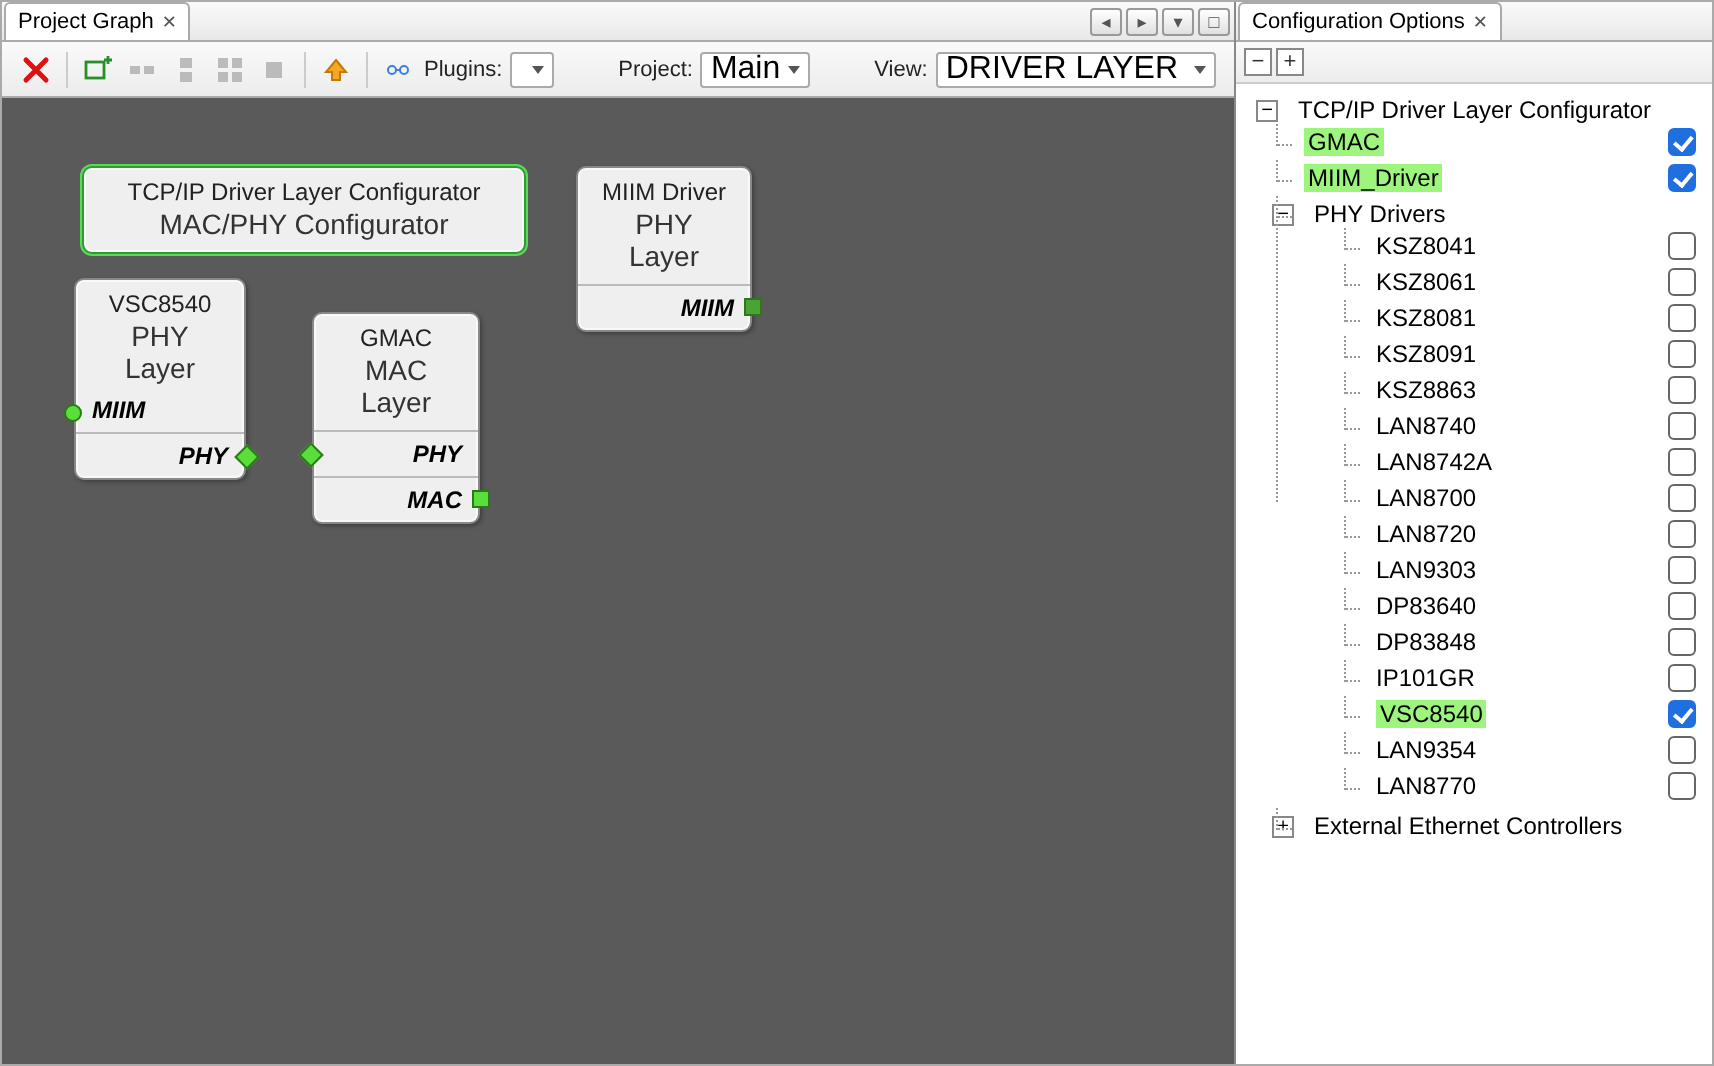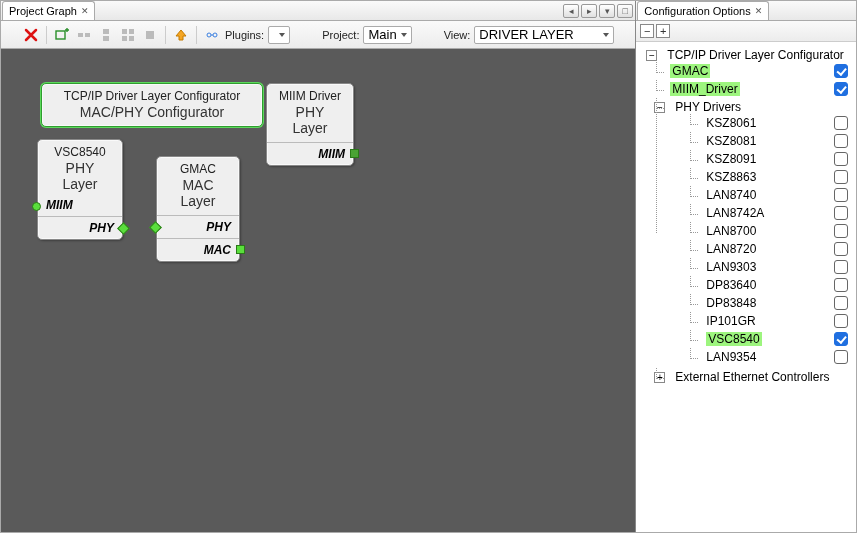--- a/index.html
+++ b/index.html
@@ -39,35 +39,35 @@
     width:16px; height:14px; border:1px solid #999;
     background:linear-gradient(#fff,#e0e0e0);
     border-radius:2px;
     display:flex; align-items:center; justify-content:center;
     font-size:9px; color:#555;
   }
   .toolbar {
     display:flex; align-items:center; height:28px;
     background:linear-gradient(#fafafa,#ececec);
     border-bottom:1px solid #aaa;
-    padding:0 21px; gap:4px;
+    padding:0 8px; gap:4px;
     font-size:11px;
   }
   .tb-btn {
     width:18px; height:18px; display:flex; align-items:center; justify-content:center;
     border-radius:2px;
   }
   .tb-btn svg { width:14px; height:14px; }
   .tb-sep { width:1px; height:18px; background:#ccc; margin:0 2px;}
   .tb-label { color:#222; }
   .tb-select {
     height:18px; border:1px solid #aaa; border-radius:2px;
     background:#fff; display:flex; align-items:center;
     padding:0 14px 0 4px; position:relative; min-width:40px;
-    font-size:13px;
+    font-size:16px;
   }
   .tb-select::after {
     content:""; position:absolute; right:4px; top:6px;
     border-left:3px solid transparent; border-right:3px solid transparent;
     border-top:4px solid #555;
   }
   .canvas {
     flex:1; background:#5a5a5a; position:relative; overflow:hidden;
   }
   .node {
@@ -225,21 +225,21 @@
         <span>DRIVER LAYER</span>
       </div>
     </div>
 
     <div class="canvas">
       <div class="node sel" style="left:40px; top:34px; width:222px;">
         <div class="node-title">TCP/IP Driver Layer Configurator</div>
         <div class="node-sub">MAC/PHY Configurator</div>
       </div>
 
-      <div class="node" style="left:265px; top:34px; width:88px;">
+      <div class="node" style="left:287px; top:34px; width:88px;">
         <div class="node-title">MIIM Driver</div>
         <div class="node-sub">PHY Layer</div>
         <div class="node-row">
           <span>MIIM</span>
           <div class="port sq dim" style="right:-6px; top:6px;"></div>
         </div>
       </div>
 
       <div class="node" style="left:36px; top:90px; width:86px;">
         <div class="node-title">VSC8540</div>
@@ -301,20 +301,26 @@
               </div>
             </li>
             <li class="branch">
               <div class="row">
                 <span class="toggle" style="margin-left:-16px">−</span>
                 <span class="lbl">PHY Drivers</span>
               </div>
               <ul class="child-items" id="phy-list">
                   <li>
                     <div class="row">
+                      <span class="lbl">KSZ8041</span>
+                      <span class="chk"></span>
+                    </div>
+                  </li>
+                  <li>
+                    <div class="row">
                       <span class="lbl">KSZ8061</span>
                       <span class="chk"></span>
                     </div>
                   </li>
                   <li>
                     <div class="row">
                       <span class="lbl">KSZ8081</span>
                       <span class="chk"></span>
                     </div>
                   </li>
@@ -380,20 +386,26 @@
                   </li>
                   <li>
                     <div class="row">
                       <span class="lbl hl">VSC8540</span>
                       <span class="chk checked"></span>
                     </div>
                   </li>
                   <li>
                     <div class="row">
                       <span class="lbl">LAN9354</span>
+                      <span class="chk"></span>
+                    </div>
+                  </li>
+                  <li>
+                    <div class="row">
+                      <span class="lbl">LAN8770</span>
                       <span class="chk"></span>
                     </div>
                   </li>
                 </ul>
             </li>
             <li class="branch">
               <div class="row">
                 <span class="toggle" style="margin-left:-16px">+</span>
                 <span class="lbl">External Ethernet Controllers</span>
               </div>

